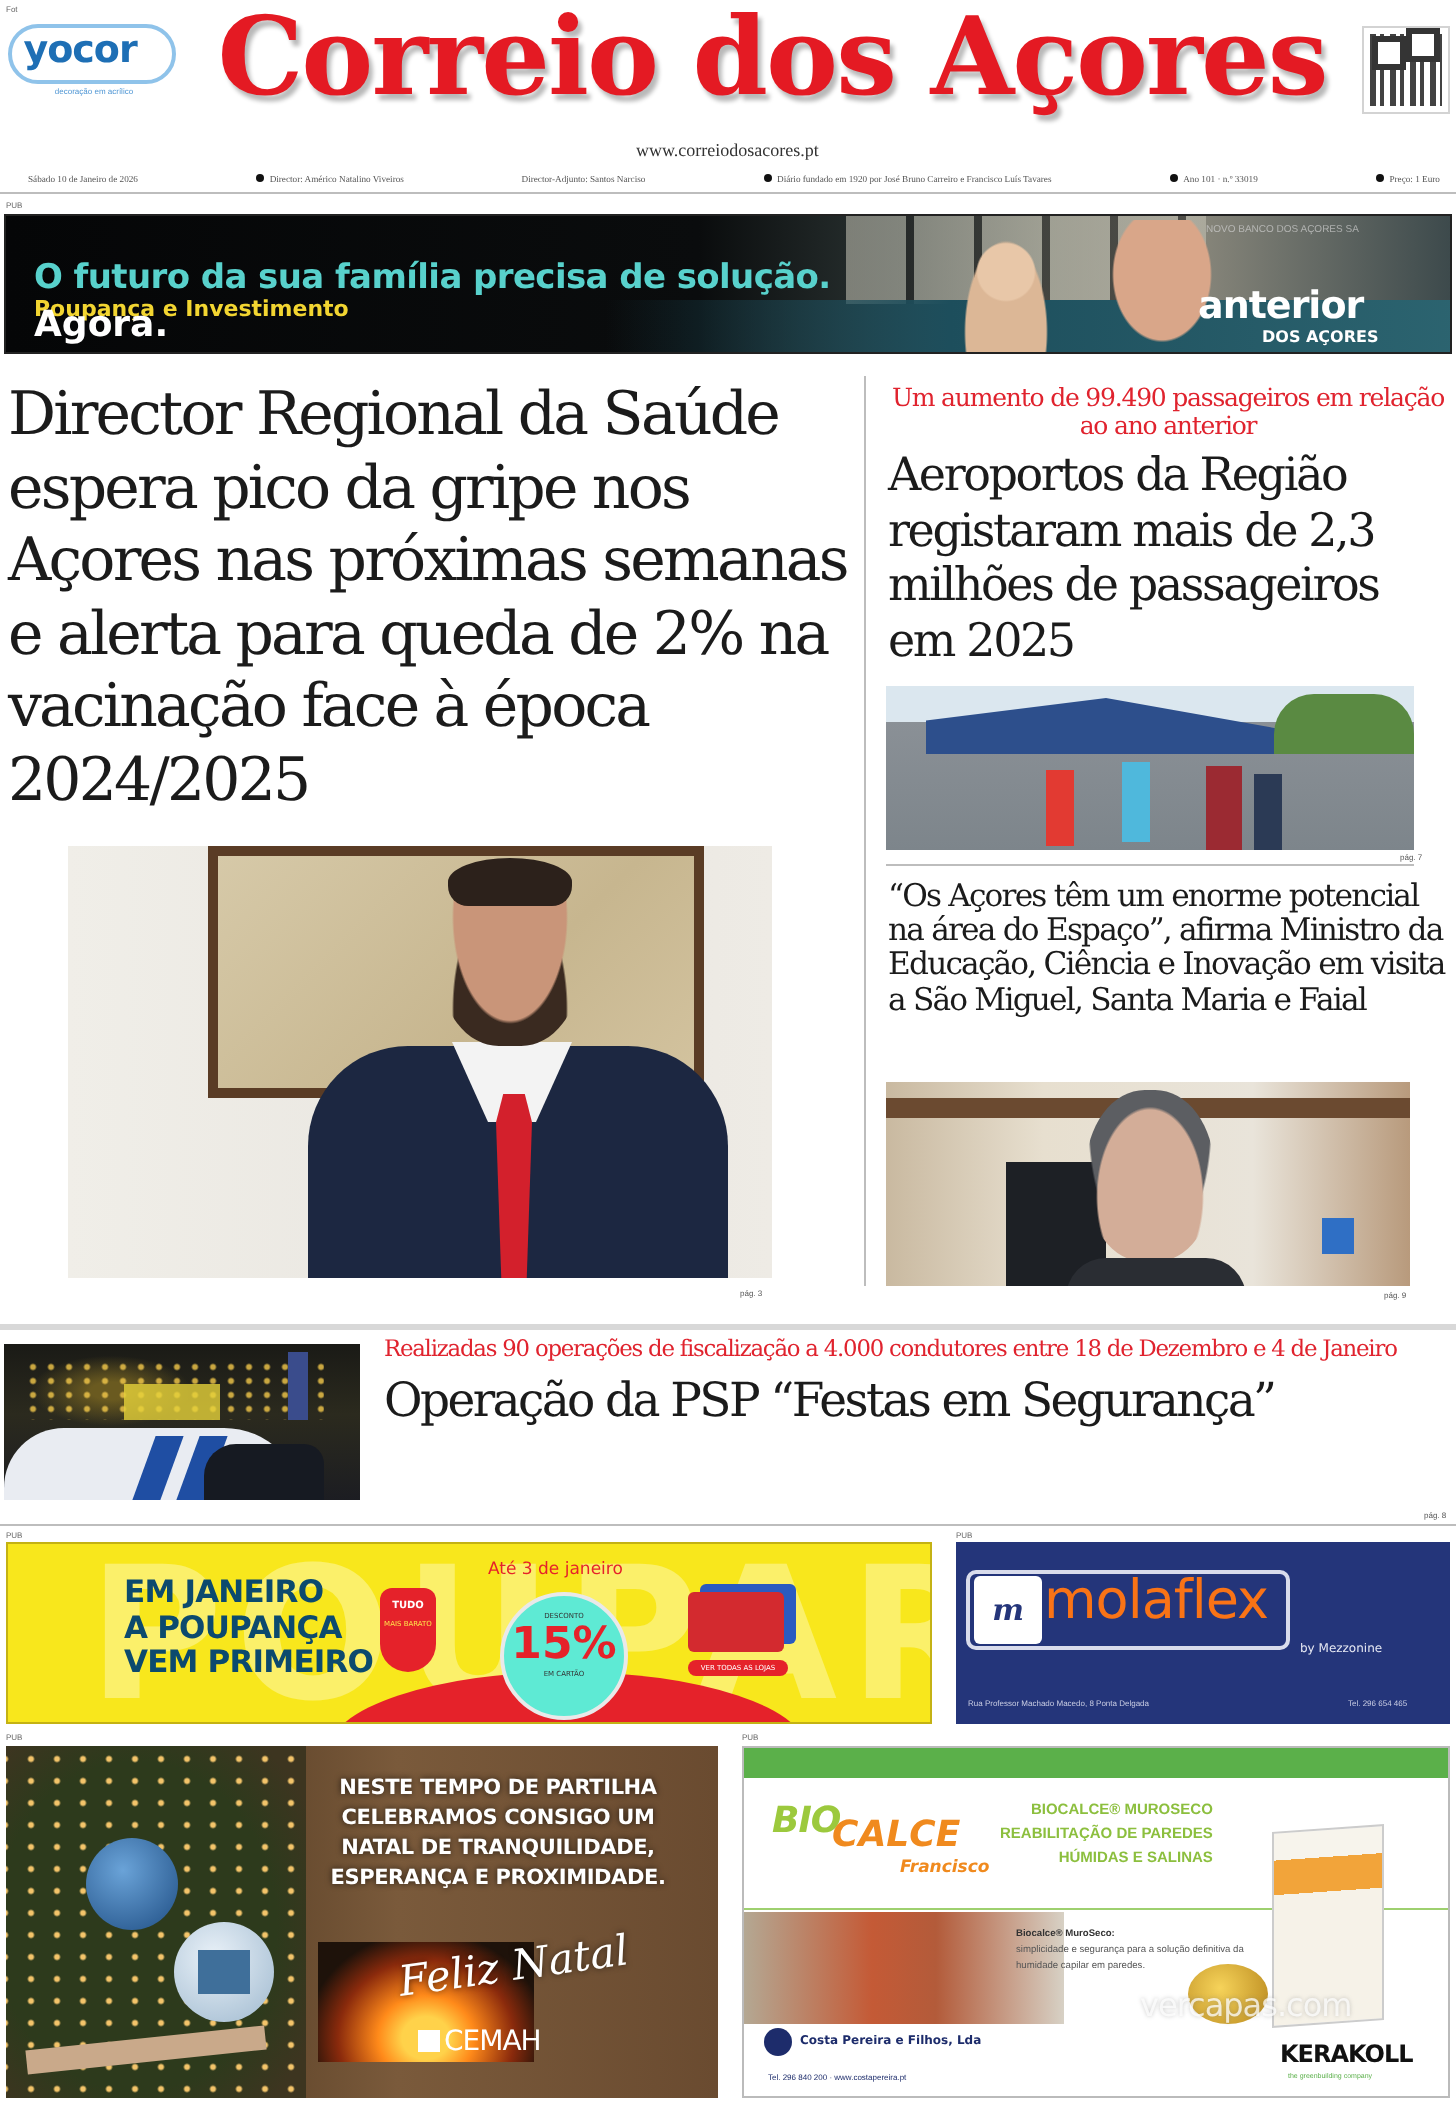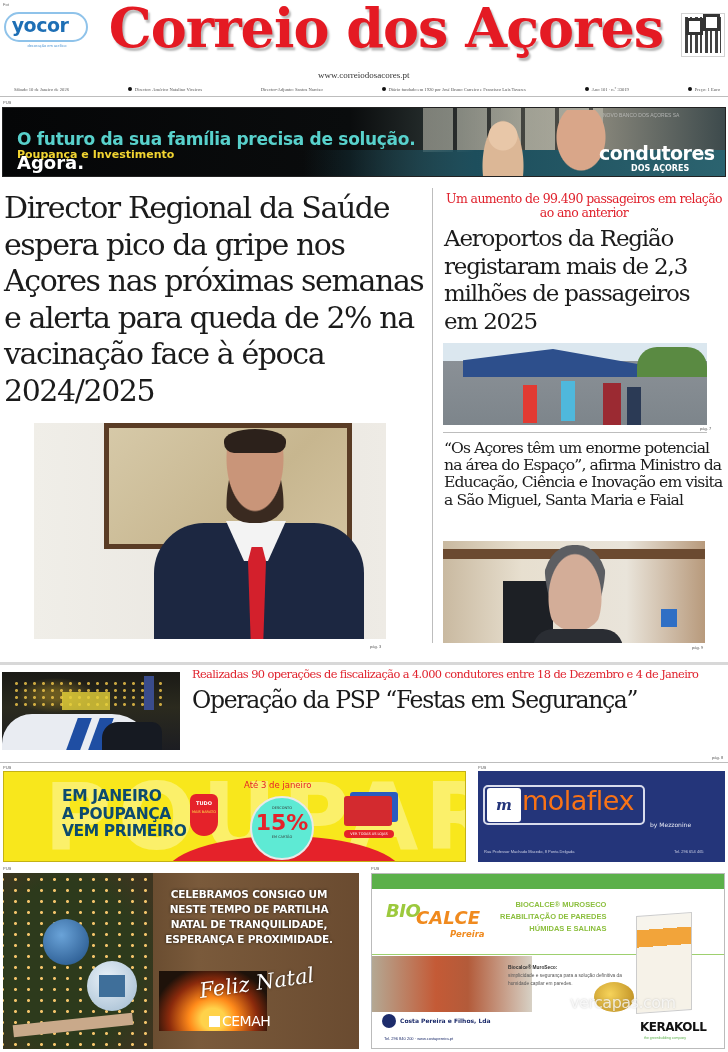--- a/index.html
+++ b/index.html
@@ -164,21 +164,21 @@
 <div class="abs tiny-label" style="left:3px;top:100px;">PUB</div>
 <div class="abs nb-ad">
   <div class="windows"></div>
   <div class="pool"></div>
   <div class="baby"></div>
   <div class="man"></div>
   <div class="fine">NOVO BANCO DOS AÇORES SA</div>
   <div class="kicker">Poupança e Investimento</div>
   <div class="line1">O futuro da sua família precisa de solução.</div>
   <div class="line2">Agora.</div>
-  <div class="brand">condutores</div>
+  <div class="brand">anterior</div>
   <div class="brand-sub">DOS AÇORES</div>
 </div>
 
 <div class="abs main-headline">Director Regional da Saúde espera pico da gripe nos Açores nas próximas semanas e alerta para queda de 2% na vacinação face à época 2024/2025</div>
 <div class="abs main-photo">
   <div class="map"></div>
   <div class="suit"></div>
   <div class="shirt"></div>
   <div class="tie"></div>
   <div class="head"></div>
@@ -262,35 +262,35 @@
 </div>
 
 <div class="abs tiny-label" style="left:3px;top:866px;">PUB</div>
 <div class="abs cemah-ad">
   <div class="tree"></div>
   <div class="ball1"></div>
   <div class="ball2"></div>
   <div class="ribbon"></div>
   <div class="fire"></div>
   <div class="text">
+    <div>NESTE TEMPO DE PARTILHA</div>
     <div>CELEBRAMOS CONSIGO UM</div>
-    <div>NESTE TEMPO DE PARTILHA</div>
     <div>NATAL DE TRANQUILIDADE,</div>
     <div>ESPERANÇA E PROXIMIDADE.</div>
   </div>
   <div class="script">Feliz Natal</div>
   <div class="logo"><i class="logo-mark"></i><span>CEMAH</span></div>
 </div>
 
 <div class="abs tiny-label" style="left:371px;top:866px;">PUB</div>
 <div class="abs bio-ad">
   <div class="topbar"></div>
   <div class="b1">BIO</div>
   <div class="b2">CALCE</div>
-  <div class="b3">Pereira</div>
+  <div class="b3">Francisco</div>
   <div class="green-title">
     <div>BIOCALCE® MUROSECO</div>
     <div>REABILITAÇÃO DE PAREDES</div>
     <div>HÚMIDAS E SALINAS</div>
   </div>
   <div class="hrule"></div>
   <div class="wall"></div>
   <div class="desc">
     <b>Biocalce® MuroSeco:</b><br>
     <span>simplicidade e segurança para a solução definitiva da humidade capilar em paredes.</span>

